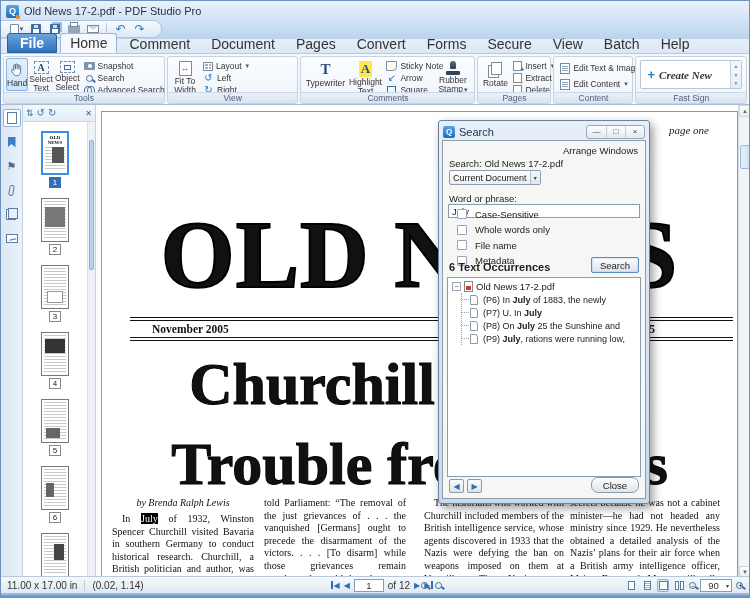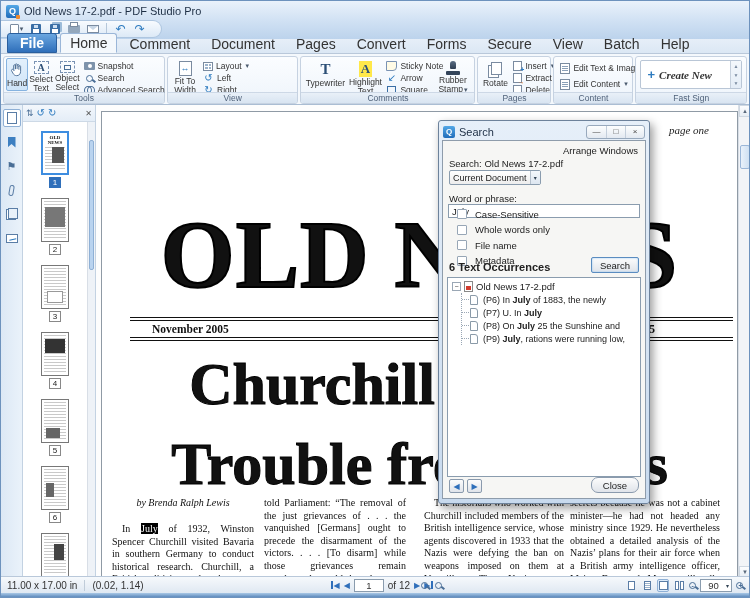--- a/index.html
+++ b/index.html
@@ -141,21 +141,21 @@
   .dateline{position:absolute;top:205px;left:28px;right:4px;height:28px;}
   .rule{height:4px;border-top:1.5px solid #111;border-bottom:1px solid #111;}
   .dl-row{position:relative;height:16px;display:flex;align-items:center;}
   .dl-date{font-weight:bold;font-size:11.5px;padding-left:22px;}
   .dl-price{position:absolute;right:78px;font-weight:bold;font-size:11.5px;}
   .headline{position:absolute;left:0;right:0;text-align:center;font-weight:bold;font-size:60px;line-height:1;
     -webkit-text-stroke:1px #000;white-space:nowrap;}
   .hl1{top:242px;} .hl2{top:322px;}
   .cols{position:absolute;top:385px;left:0;right:0;height:95px;overflow:hidden;}
   .col{position:absolute;top:0;}
-  .byline{text-align:center;font:italic 10px "Liberation Serif",serif;margin-bottom:15px;}
+  .byline{text-align:center;font:italic 10px "Liberation Serif",serif;margin-bottom:5px;}
   .cpar{margin:0;font-size:10px;line-height:12.6px;text-align:justify;}
   .cpar.indent{text-indent:10px;}
   .hit{background:#000;color:#fff;font-weight:normal;}
   .doc-scroll{position:absolute;right:0;top:0;bottom:0;width:13px;background:#f2f4f7;border-left:1px solid #d8dee6;}
   .ds-arrow{position:absolute;left:0;right:0;height:12px;display:flex;align-items:center;justify-content:center;
     font-size:6px;color:#5a6a7d;background:linear-gradient(#fcfdfe,#e7edf4);border:1px solid #cfd8e2;}
   .ds-up{top:0;} .ds-down{bottom:0;}
   .ds-thumb{position:absolute;left:1px;right:1px;top:40px;height:24px;background:linear-gradient(90deg,#e9f1fa,#cfe0f2);
     border:1px solid #9ab6d8;border-radius:2px;}
   

